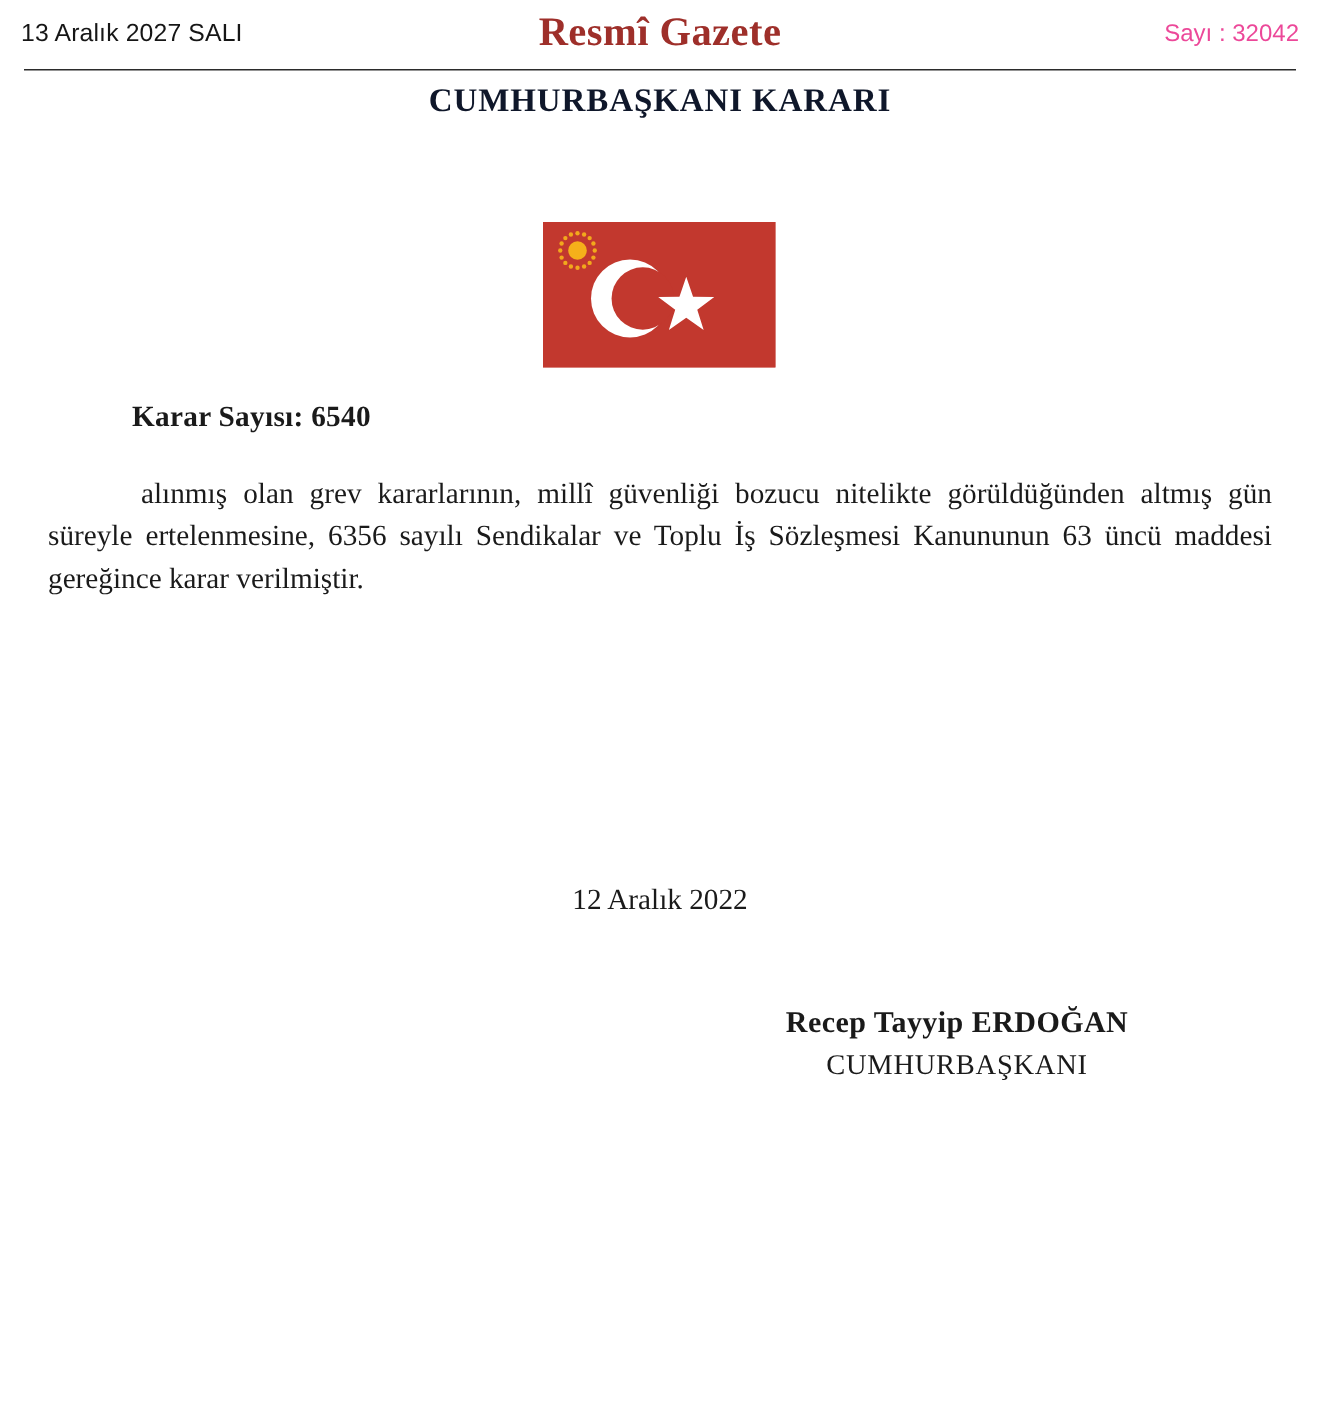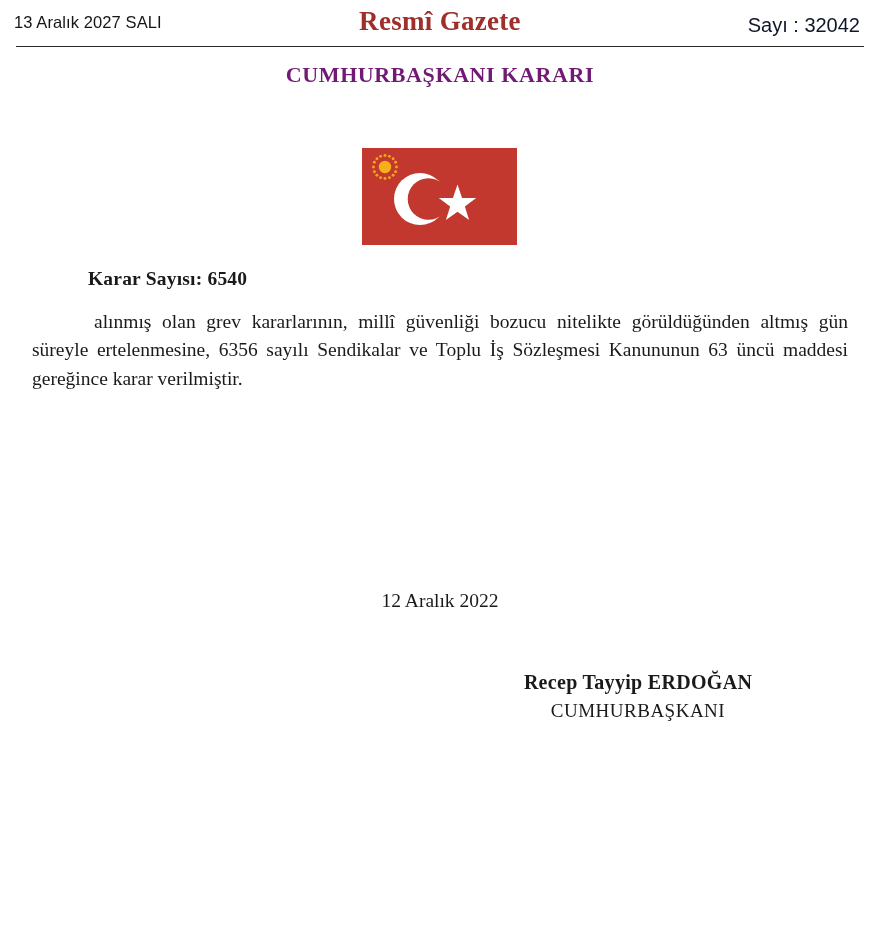--- a/index.html
+++ b/index.html
@@ -42,47 +42,47 @@
     top: 6px;
     text-align: center;
     font-family: "Liberation Serif", "DejaVu Serif", serif;
     font-weight: bold;
     font-size: 27px;
     color: #9e2f2a;
     letter-spacing: 0.3px;
   }
   .masthead-issue {
     position: absolute;
-    right: 20px;
+    right: 14px;
     top: 14px;
     font-family: "Liberation Sans", "DejaVu Sans", sans-serif;
-    font-size: 20px;
-    color: #0f172a;
+    font-size: 16px;
+    color: #ec4899;
     white-space: nowrap;
   }
   .masthead-rule {
     position: absolute;
     left: 16px;
     top: 46px;
     width: 848px;
     height: 0;
     border-top: 1.6px solid #2b2b2b;
   }
 
   
   .doc-heading {
     position: absolute;
     left: 0;
     right: 0;
-    top: 62px;
+    top: 54px;
     text-align: center;
     font-weight: bold;
     font-size: 22px;
     letter-spacing: 0.6px;
-    color: #701a75;
+    color: #0f172a;
   }
 
   
   .emblem {
     position: absolute;
     left: 362px;
     top: 148px;
     width: 155px;
     height: 97px;
     background: #c2382e;
@@ -111,21 +111,21 @@
     width: 816px;
   }
   .body-par {
     margin: 0 0 1px 0;
     font-size: 19.5px;
     line-height: 28.4px;
     text-align: justify;
     text-indent: 62px;
     hyphens: none;
   }
-  .body-par:last-child { margin-bottom: 0; }
+  .body-par:last-child { margin-bottom: 0; margin-top: 8px; }
 
   
   .sign-date {
     position: absolute;
     left: 0;
     right: 0;
     top: 590px;
     text-align: center;
     font-size: 19.5px;
   }

